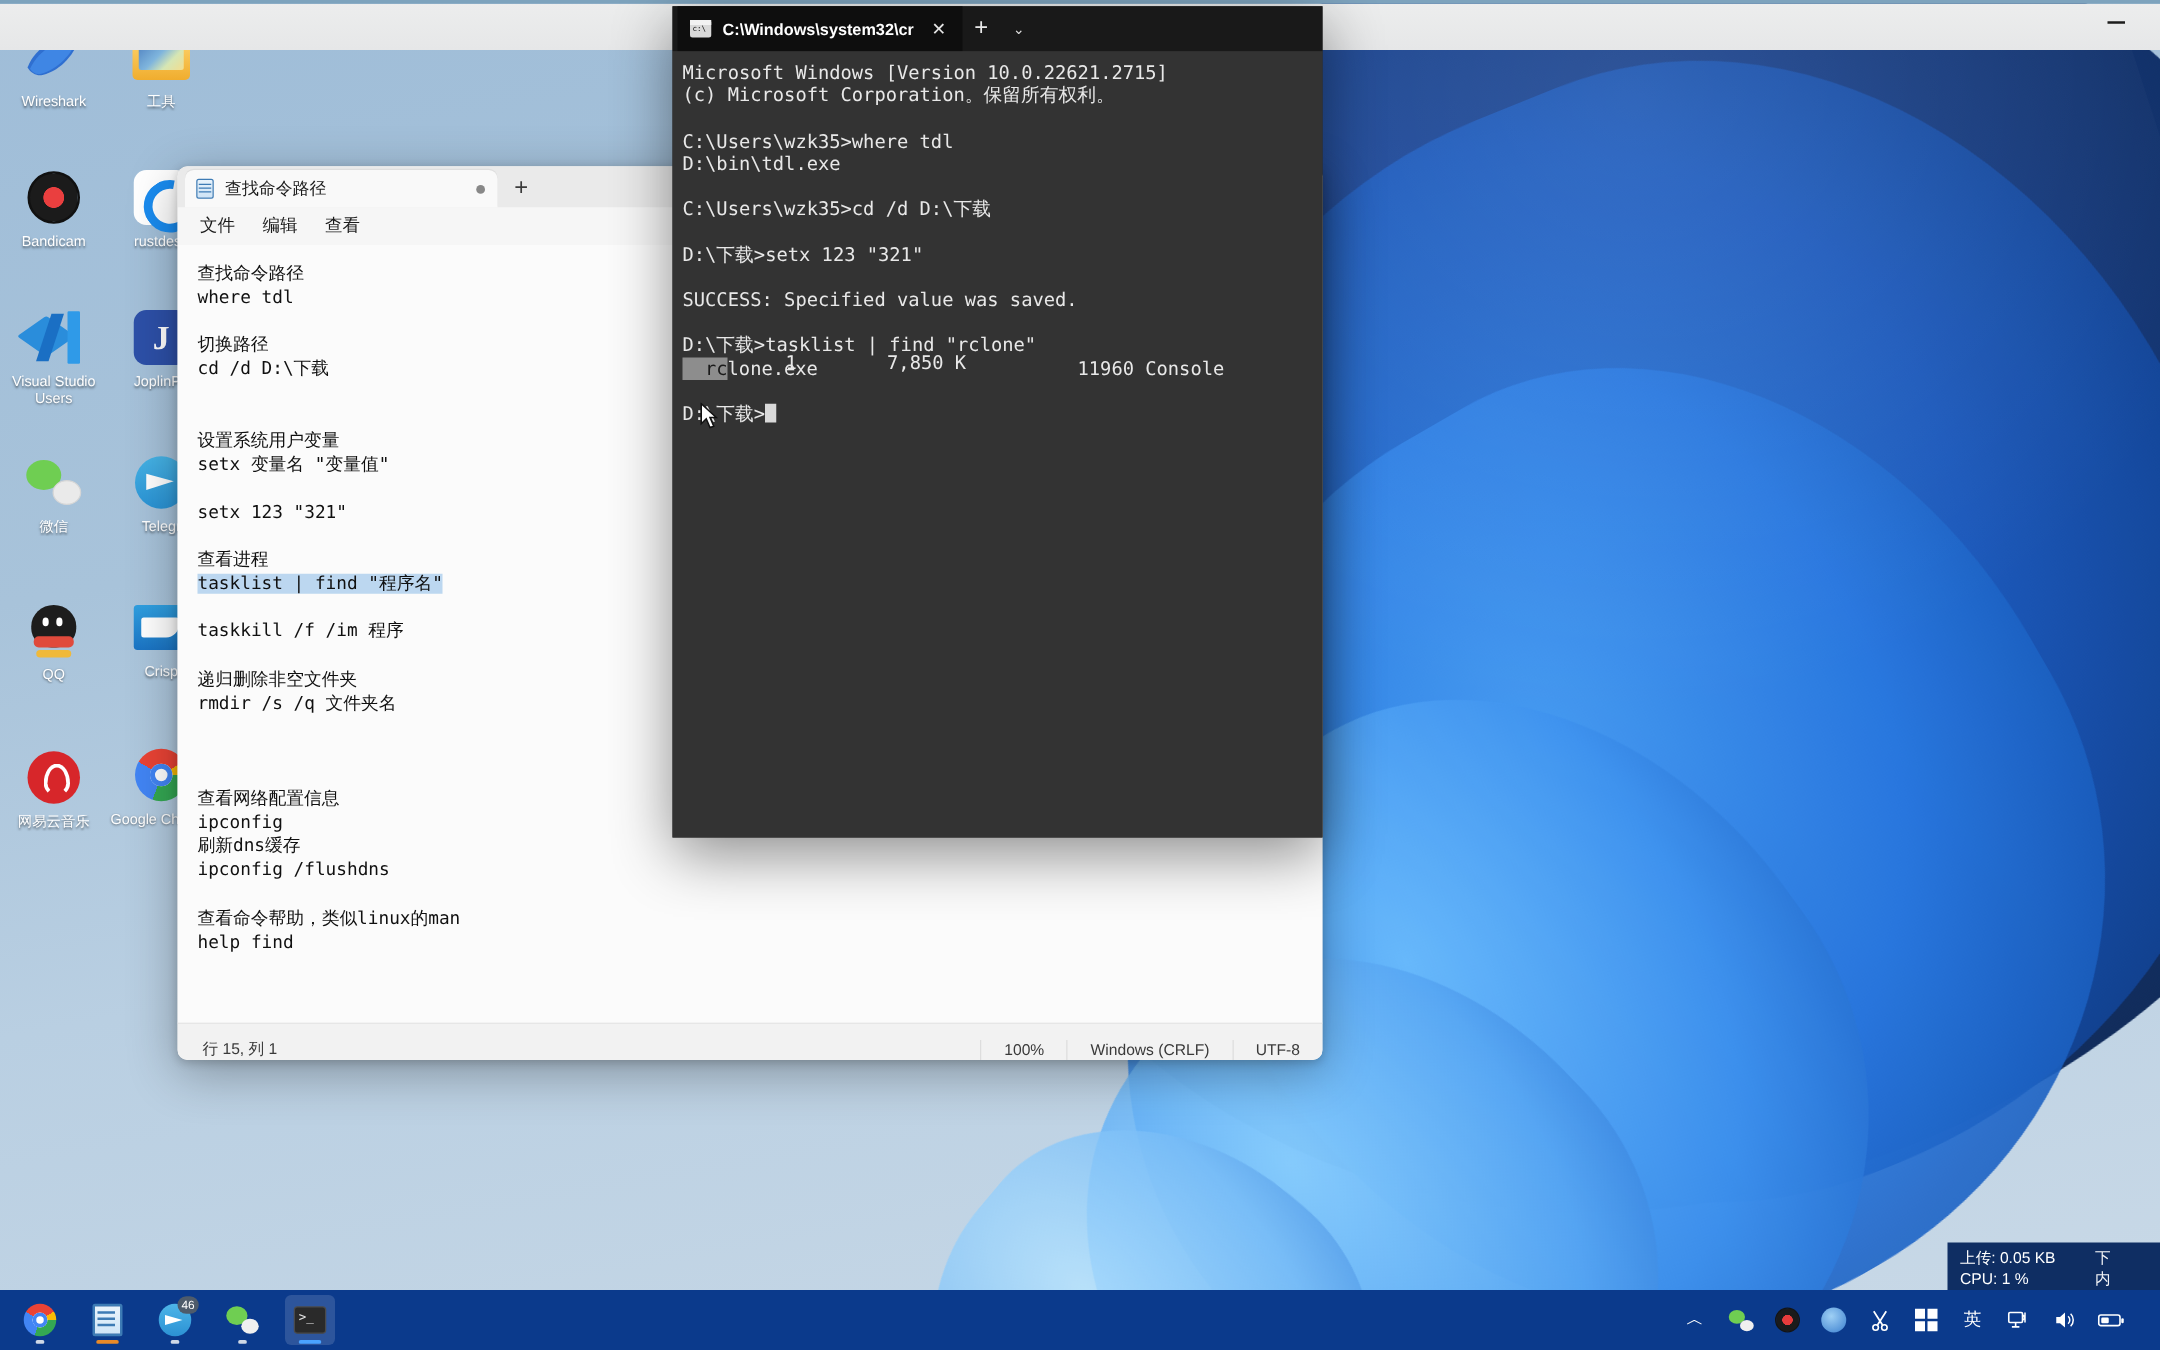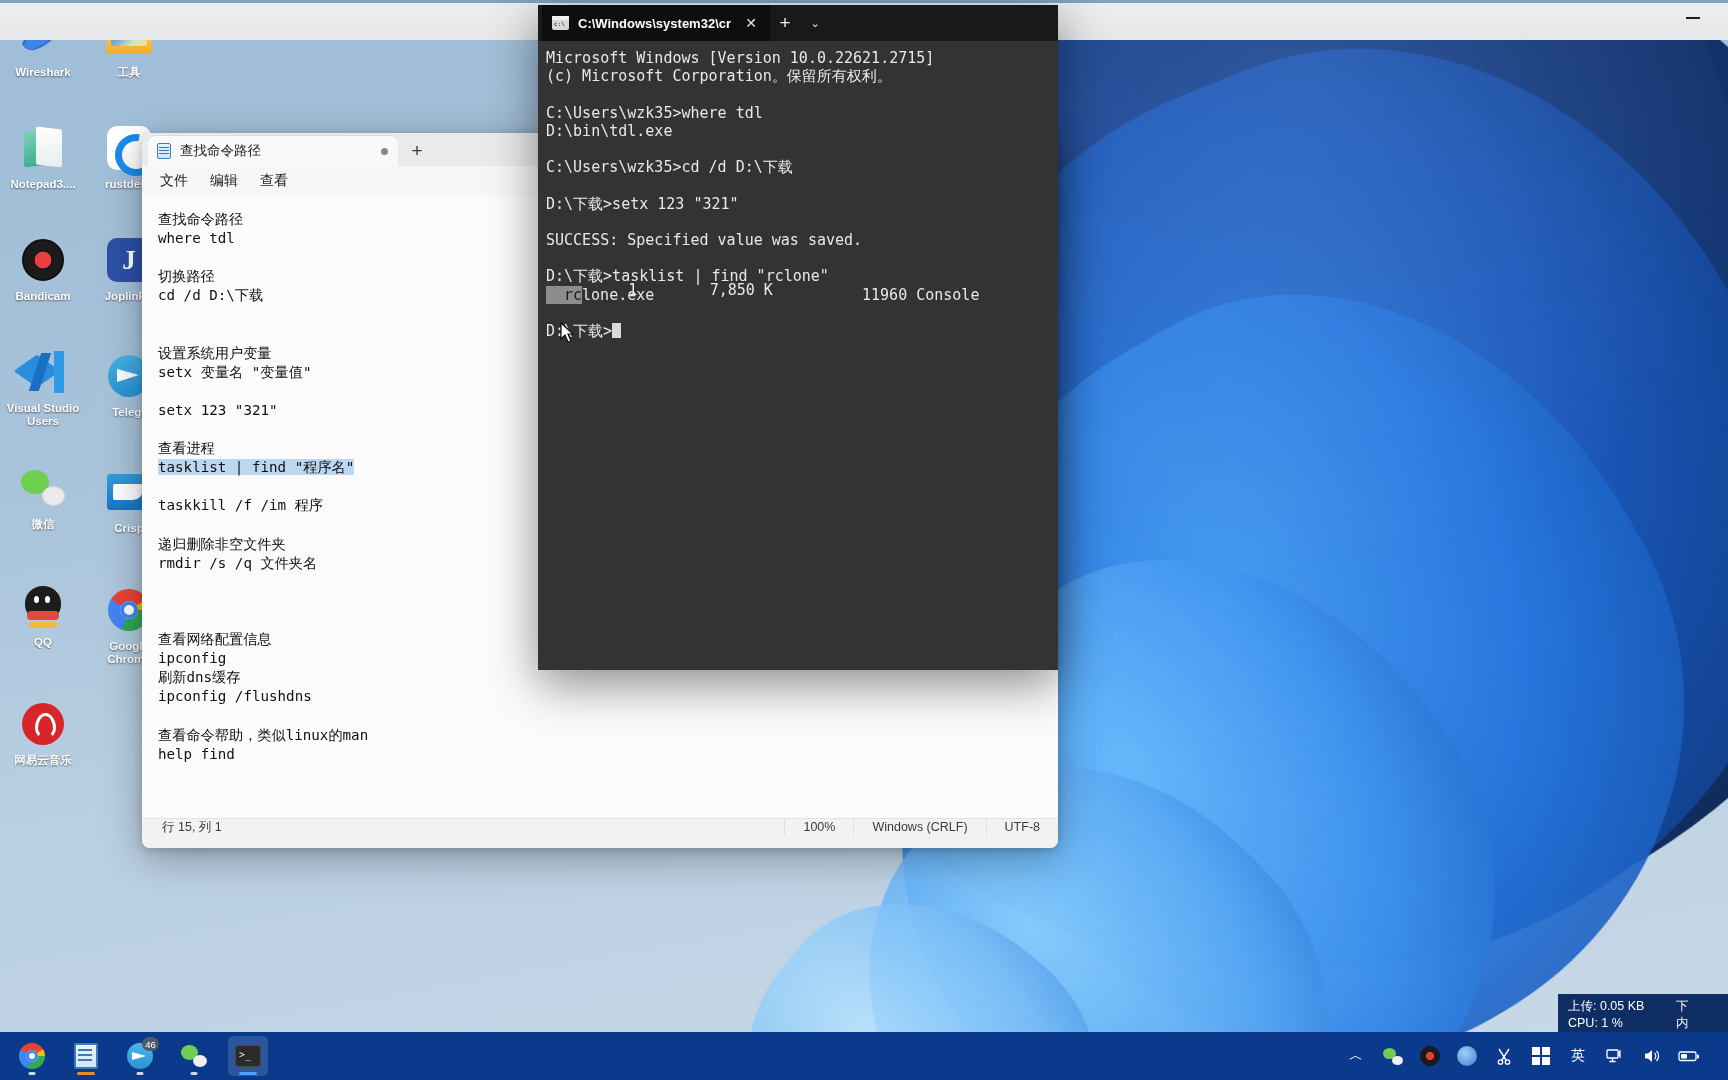--- a/index.html
+++ b/index.html
@@ -39,21 +39,21 @@
         transform: rotate(-44deg); opacity:.85;}
   .b6 { right:640px; top:900px; width:330px; height:360px;
         background: radial-gradient(ellipse at 50% 30%, #b6e4ff 0%, #79bdf7 60%, #3f8ae0 95%);
         transform: rotate(-50deg); opacity:.8;}
   .sheen { position:absolute; right:-40px; top:-40px; width:980px; height:700px;
         background: radial-gradient(ellipse at 60% 20%, rgba(255,255,255,.10), rgba(255,255,255,0) 62%);
         transform: rotate(-18deg); }
 
   
   .desk-icons { position:absolute; left:0; top:0; width:180px; }
-  .dcol { position:absolute; top:8px; width:86px;font-weight:bold; }
+  .dcol { position:absolute; top:18px; width:86px; }
   .dcol.c1 { left:0px; }
   .dcol.c2 { left:86px; }
   .dicon {
     width:86px; height:112px;
     display:flex; flex-direction:column; align-items:center;
     padding-top:8px;
   }
   .dicon .glyph { width:48px; height:48px; display:flex; align-items:center; justify-content:center; position:relative; }
   .dicon .lbl {
     margin-top:6px; width:84px; text-align:center;
@@ -171,21 +171,21 @@
 
   .np-body { flex:1 1 auto; background:#fbfbfb; padding:14px 18px 0 16px; position:relative; overflow:hidden; }
   .np-text {
     font-family:"DejaVu Sans Mono","Liberation Mono",monospace;
     font-size:14.2px; line-height:19.1px; color:#101010; white-space:pre-wrap;
   }
   .np-text .hl { background:#bcd7f0; }
 
   .np-status {
     height:30px; background:#f2f2f2; border-top:1px solid #e2e2e2;
-    display:flex; align-items:flex-start; font-size:12.5px; color:#3a3a3a;
+    display:flex; align-items:flex-end; font-size:12.5px; color:#3a3a3a;
   }
   .np-status .left { padding-left:20px; flex:1 1 auto;}
   .np-status .cell { padding:0 18px; border-left:1px solid #dddddd; height:16px; display:flex; align-items:center;}
 
   
   .np-ghost-ctrls { position:absolute; right:8px; top:2px; display:flex; gap:0px; opacity:.25; }
   .np-ghost-ctrls div { width:44px; height:28px; display:flex; align-items:center; justify-content:center;
       color:#cfcfcf; font-size:12px; }
 
   
@@ -325,29 +325,20 @@
         <div class="glyph">
           <svg class="ic-shark" viewBox="0 0 46 40">
               <path d="M2 28 C10 8 30 2 44 4 C40 16 30 30 14 34 C10 35 5 33 2 28Z" fill="#2f6fd0"></path>
               <path d="M4 29 C12 12 28 6 42 6 C37 17 27 29 13 33 C9 34 6 32 4 29Z" fill="#3f86e4"></path>
             </svg>
         </div>
         <div class="lbl">Wireshark</div>
       </div>
       <div class="dicon">
         <div class="glyph">
-            <div class="ic-np">
-              <div class="p1"></div>
-              <div class="p2"></div>
-            </div>
-          </div>
-        <div class="lbl">Notepad3....</div>
-      </div>
-      <div class="dicon">
-        <div class="glyph">
             <div class="ic-bandicam"></div>
           </div>
         <div class="lbl">Bandicam</div>
       </div>
       <div class="dicon">
         <div class="glyph">
             <div class="ic-vsc">
               <div class="a"></div>
               <div class="b"></div>
               <div class="c"></div>

